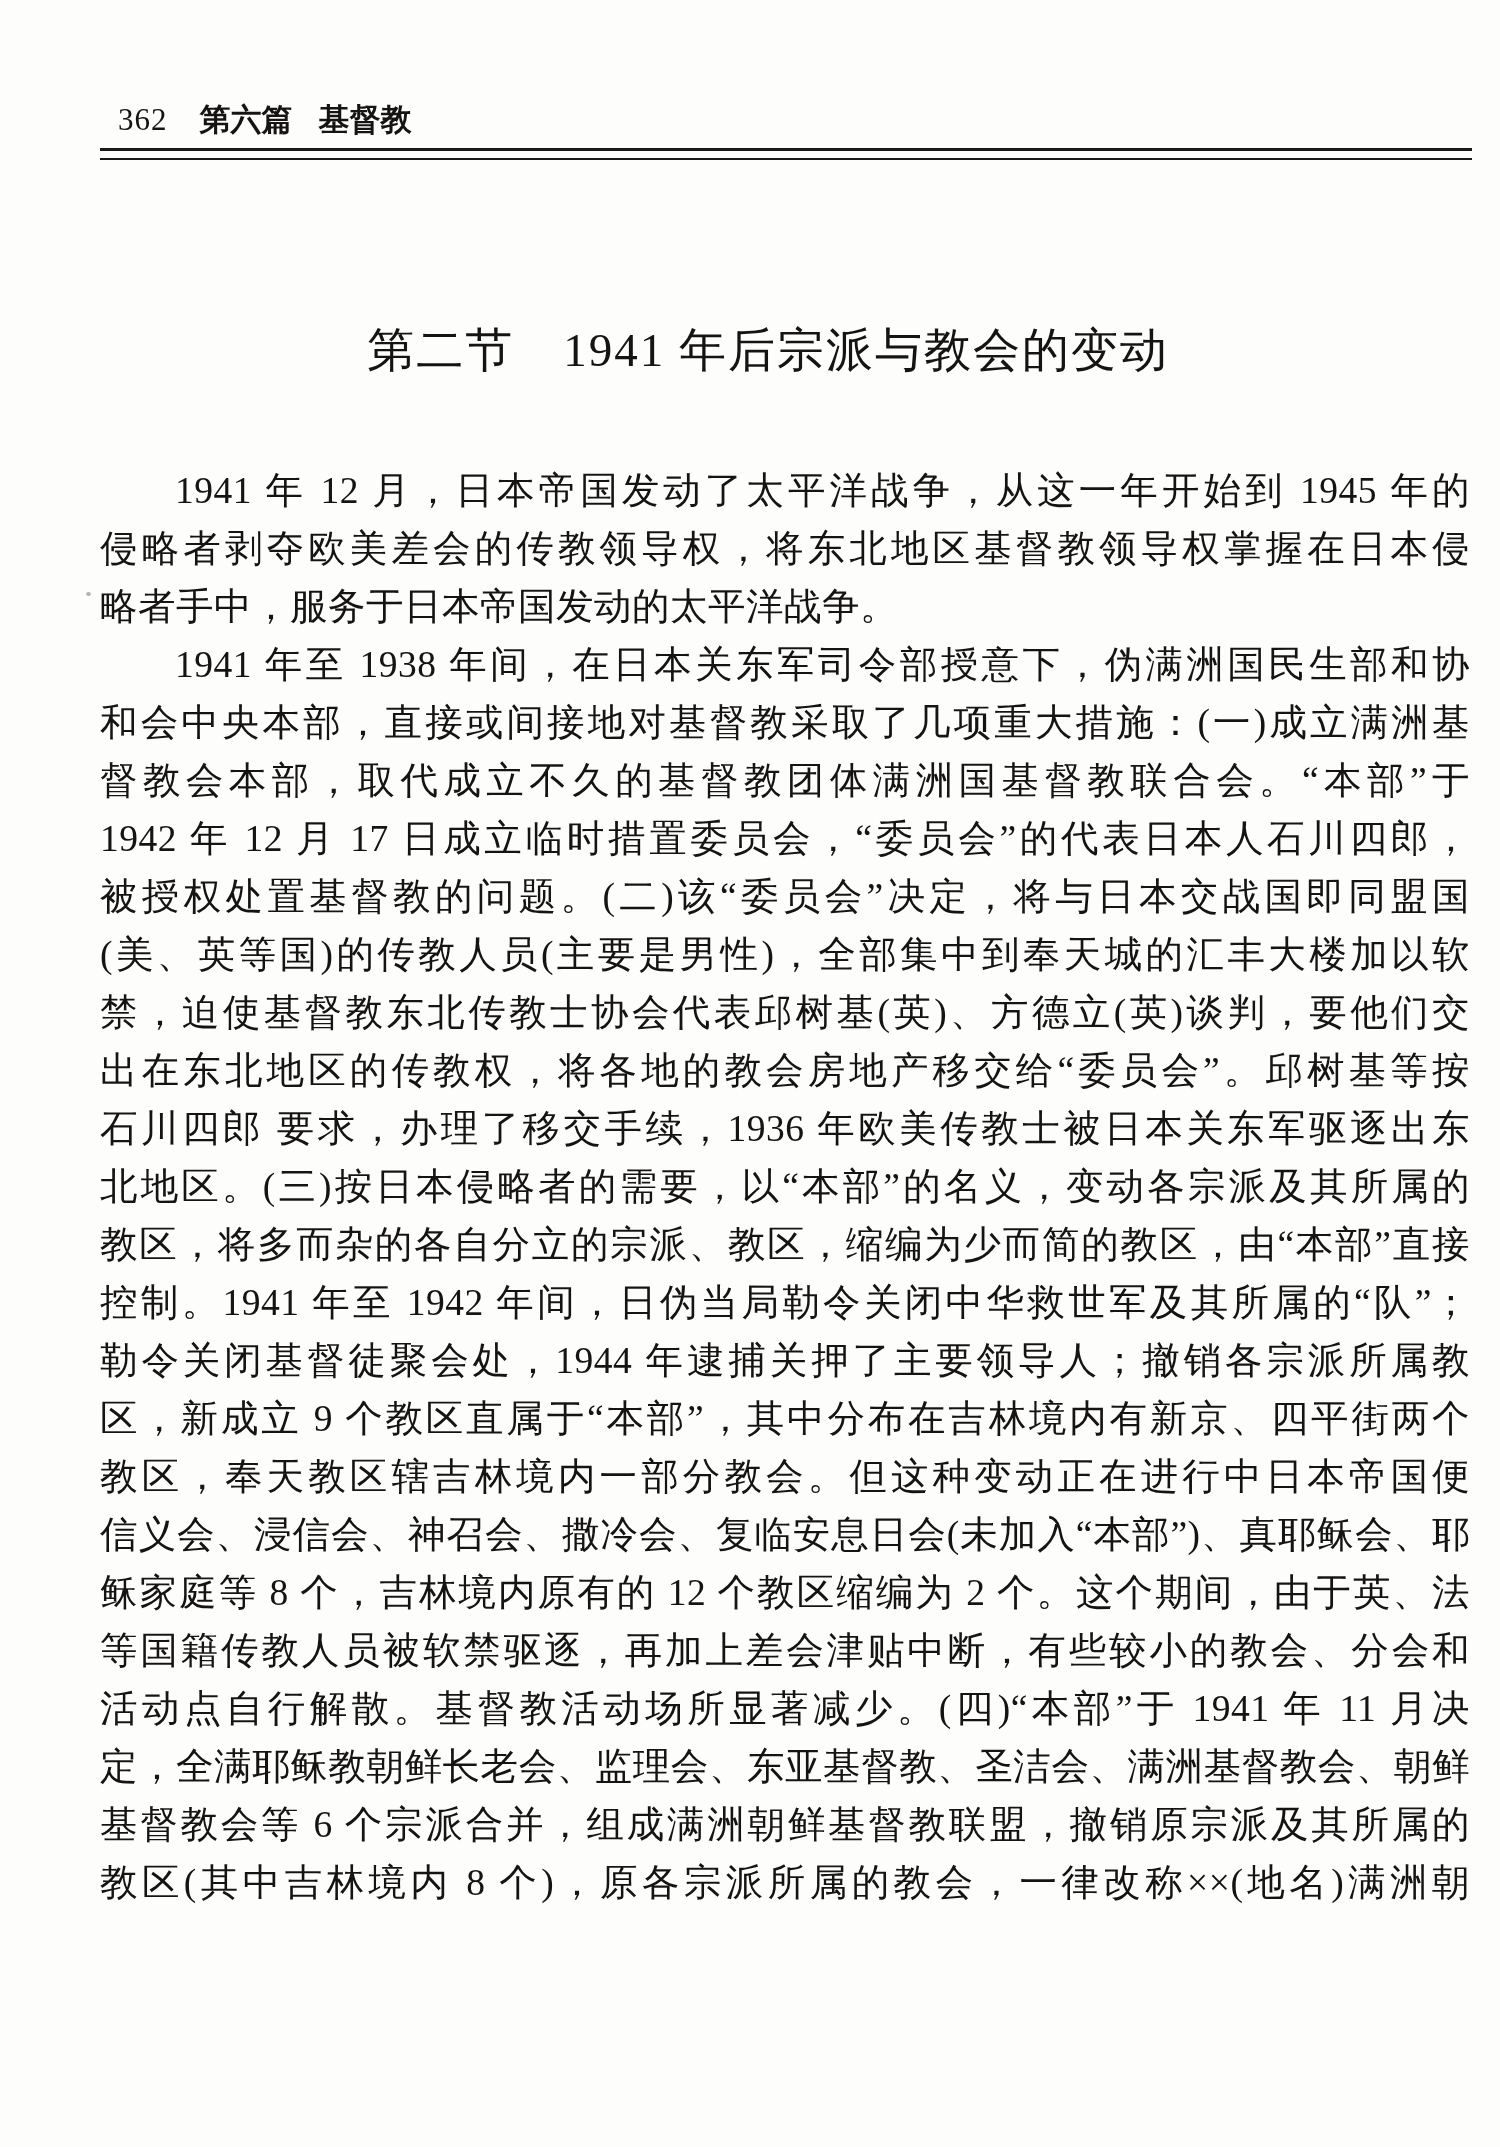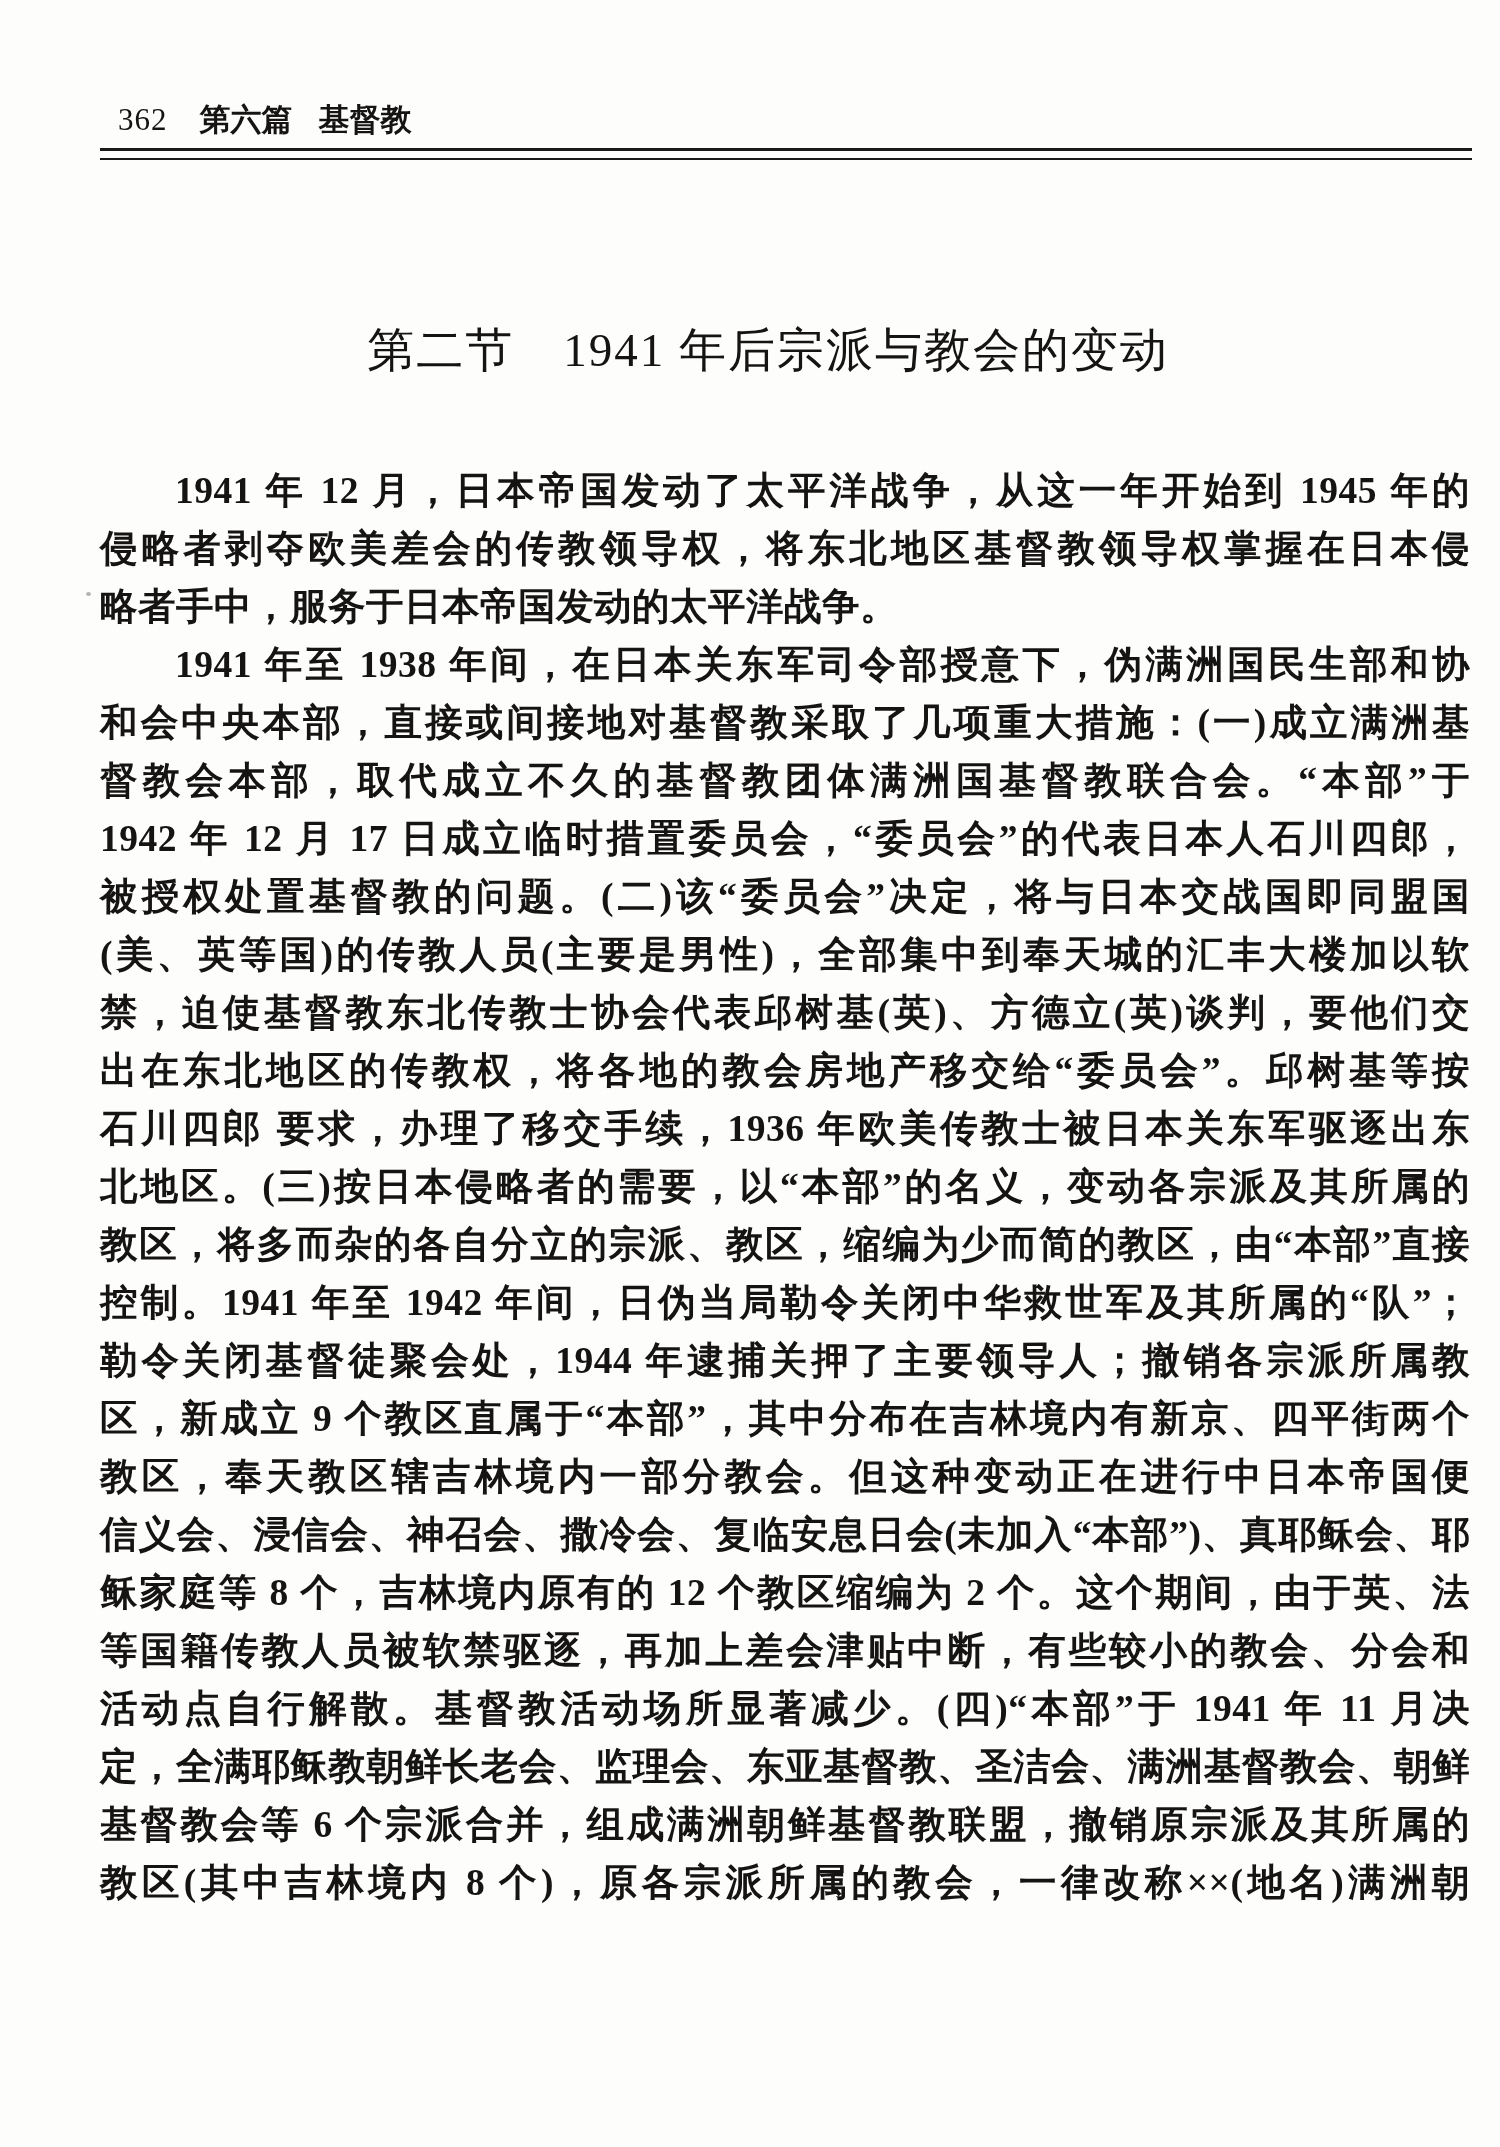--- a/index.html
+++ b/index.html
@@ -72,21 +72,20 @@
     right: 66px;
   }
   .line {
     font-size: 37.5px;
     line-height: 58px;
     text-align: justify;
     text-align-last: justify;
     text-justify: inter-ideograph;
     white-space: normal;
     letter-spacing: 0.5px;
-    font-weight: bold;
   }
   .line.indent {
     text-indent: 2em;
   }
   .line.para-end {
     text-align-last: left;
   }
   
   .speck {
     position: absolute;

